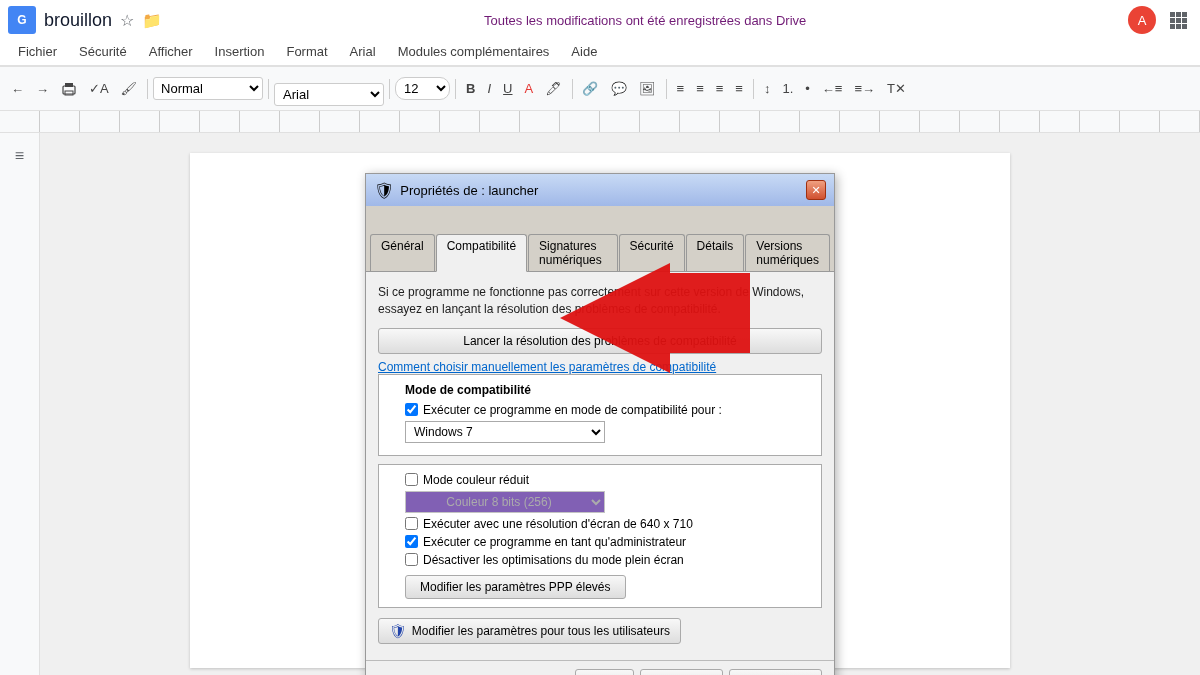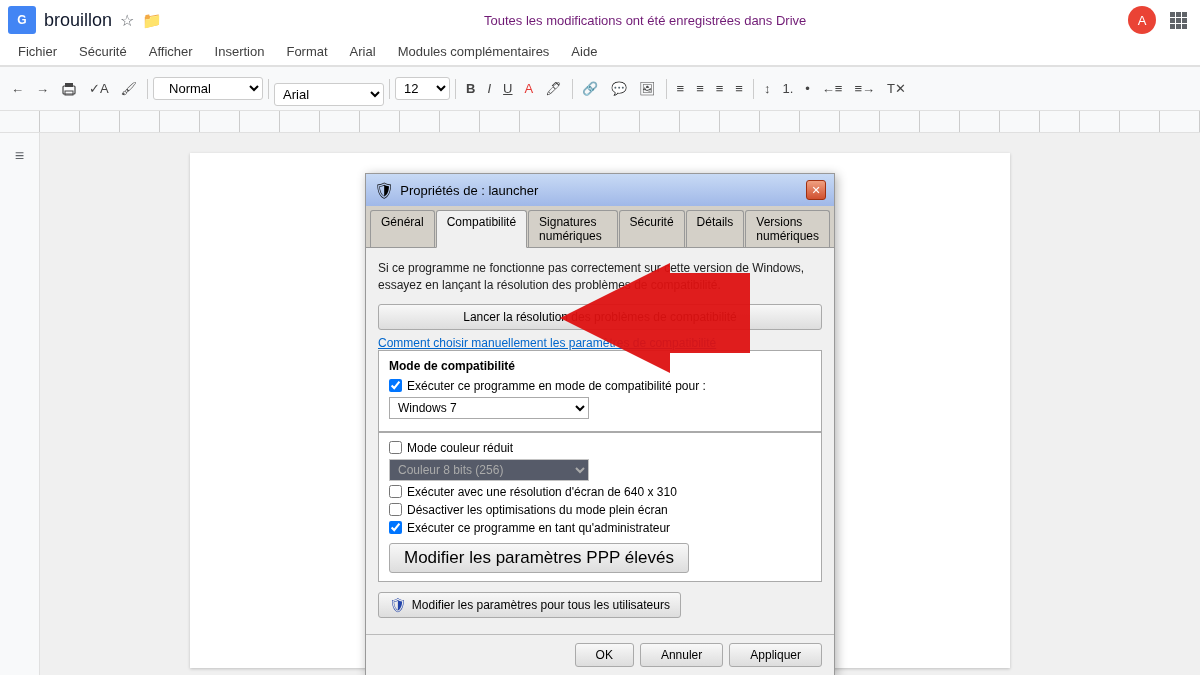--- a/index.html
+++ b/index.html
@@ -78,41 +78,41 @@
       background: transparent;
       cursor: pointer;
       border-radius: 3px;
       font-size: 13px;
       color: #444;
       display: flex; align-items: center;
     }
     .toolbar-sep { width: 1px; height: 20px; background: #ccc; margin: 0 3px; }
     .style-select {
       width: 110px;
-      padding: 2px 11px;
+      padding: 2px 3px;
       font-size: 13px;
       border: 1px solid #ccc;
       border-radius: 3px;
       background: white;
     }
     .font-select {
       width: 110px;
       padding: 2px 4px;
       font-size: 13px;
       border: 1px solid #ccc;
       border-radius: 3px;
       background: white;
       margin-top: 12px;
     }
     .size-select {
       width: 55px;
       padding: 2px 4px;
       font-size: 13px;
       border: 1px solid #ccc;
-      border-radius: 3px;
+      border-radius: 10px;
       background: white;
     }
 
     
     .ruler {
       height: 22px;
       background: #f8f9fa;
       border-bottom: 1px solid #e0e0e0;
       position: relative;
       overflow: hidden;
@@ -191,20 +191,21 @@
       gap: 1px;
     }
     .tab {
       padding: 4px 10px;
       background: #d4d0c8;
       border: 1px solid #999;
       border-bottom: none;
       cursor: pointer;
       font-size: 12px;
       border-radius: 3px 3px 0 0;
+      margin-top: 24px;
     }
     .tab.active {
       background: #f0f0f0;
       border-bottom: 1px solid #f0f0f0;
       margin-bottom: -1px;
     }
 
     
     .dialog-content {
       background: #f0f0f0;
@@ -231,21 +232,22 @@
     }
     .link-text {
       color: #0066cc;
       text-decoration: underline;
       cursor: pointer;
       font-size: 12px;
     }
     .section-box {
       border: 1px solid #aaa;
       background: white;
-      padding: 8px 10px;
+      padding: 8px 26px;
+      margin-bottom: 8px;
     }
     .section-title {
       font-size: 12px;
       font-weight: bold;
       margin-bottom: 6px;
     }
     .checkbox-row {
       display: flex;
       align-items: flex-start;
       gap: 5px;
@@ -259,31 +261,32 @@
       margin: 4px 0;
     }
     .win-select {
       width: 200px;
       padding: 2px 4px;
       font-size: 12px;
       border: 1px solid #aaa;
       background: white;
     }
     .disabled-select {
-      background: #0f172a;
+      background: #4c1d95;
       color: #888;
+      text-align: center;
     }
     .bottom-btn {
       display: block;
       padding: 4px 14px;
       background: linear-gradient(to bottom, #f8f8f8, #ddd);
       border: 1px solid #aaa;
       border-radius: 3px;
       cursor: pointer;
-      font-size: 17px;
+      font-size: 12px;
       margin-top: 8px;
     }
     .shield-btn-row {
       display: flex;
       align-items: center;
       margin: 10px 0 4px 0;
     }
     .shield-btn {
       display: flex;
       align-items: center;
@@ -524,31 +527,31 @@
             </div>
 
             <div class="select-row">
               <select class="win-select disabled-select" disabled="">
                 <option>Couleur 8 bits (256)</option>
               </select>
             </div>
 
             <div class="checkbox-row">
               <input type="checkbox" style="">
-              <label>Exécuter avec une résolution d'écran de 640 x 310</label>
+              <label>Exécuter avec une résolution d'écran de 640 x 710</label>
+            </div>
+
+            <div class="checkbox-row">
+              <input type="checkbox" checked="" style="">
+              <label>Exécuter ce programme en tant qu'administrateur</label>
             </div>
 
             <div class="checkbox-row">
               <input type="checkbox" style="">
               <label>Désactiver les optimisations du mode plein écran</label>
-            </div>
-
-            <div class="checkbox-row">
-              <input type="checkbox" checked="" style="">
-              <label>Exécuter ce programme en tant qu'administrateur</label>
             </div>
 
             <button class="bottom-btn">Modifier les paramètres PPP élevés</button>
           </div>
 
           
           <div class="shield-btn-row">
             <button class="shield-btn">
               <span class="shield-icon">🛡</span>
               <span>Modifier les paramètres pour tous les utilisateurs</span>

